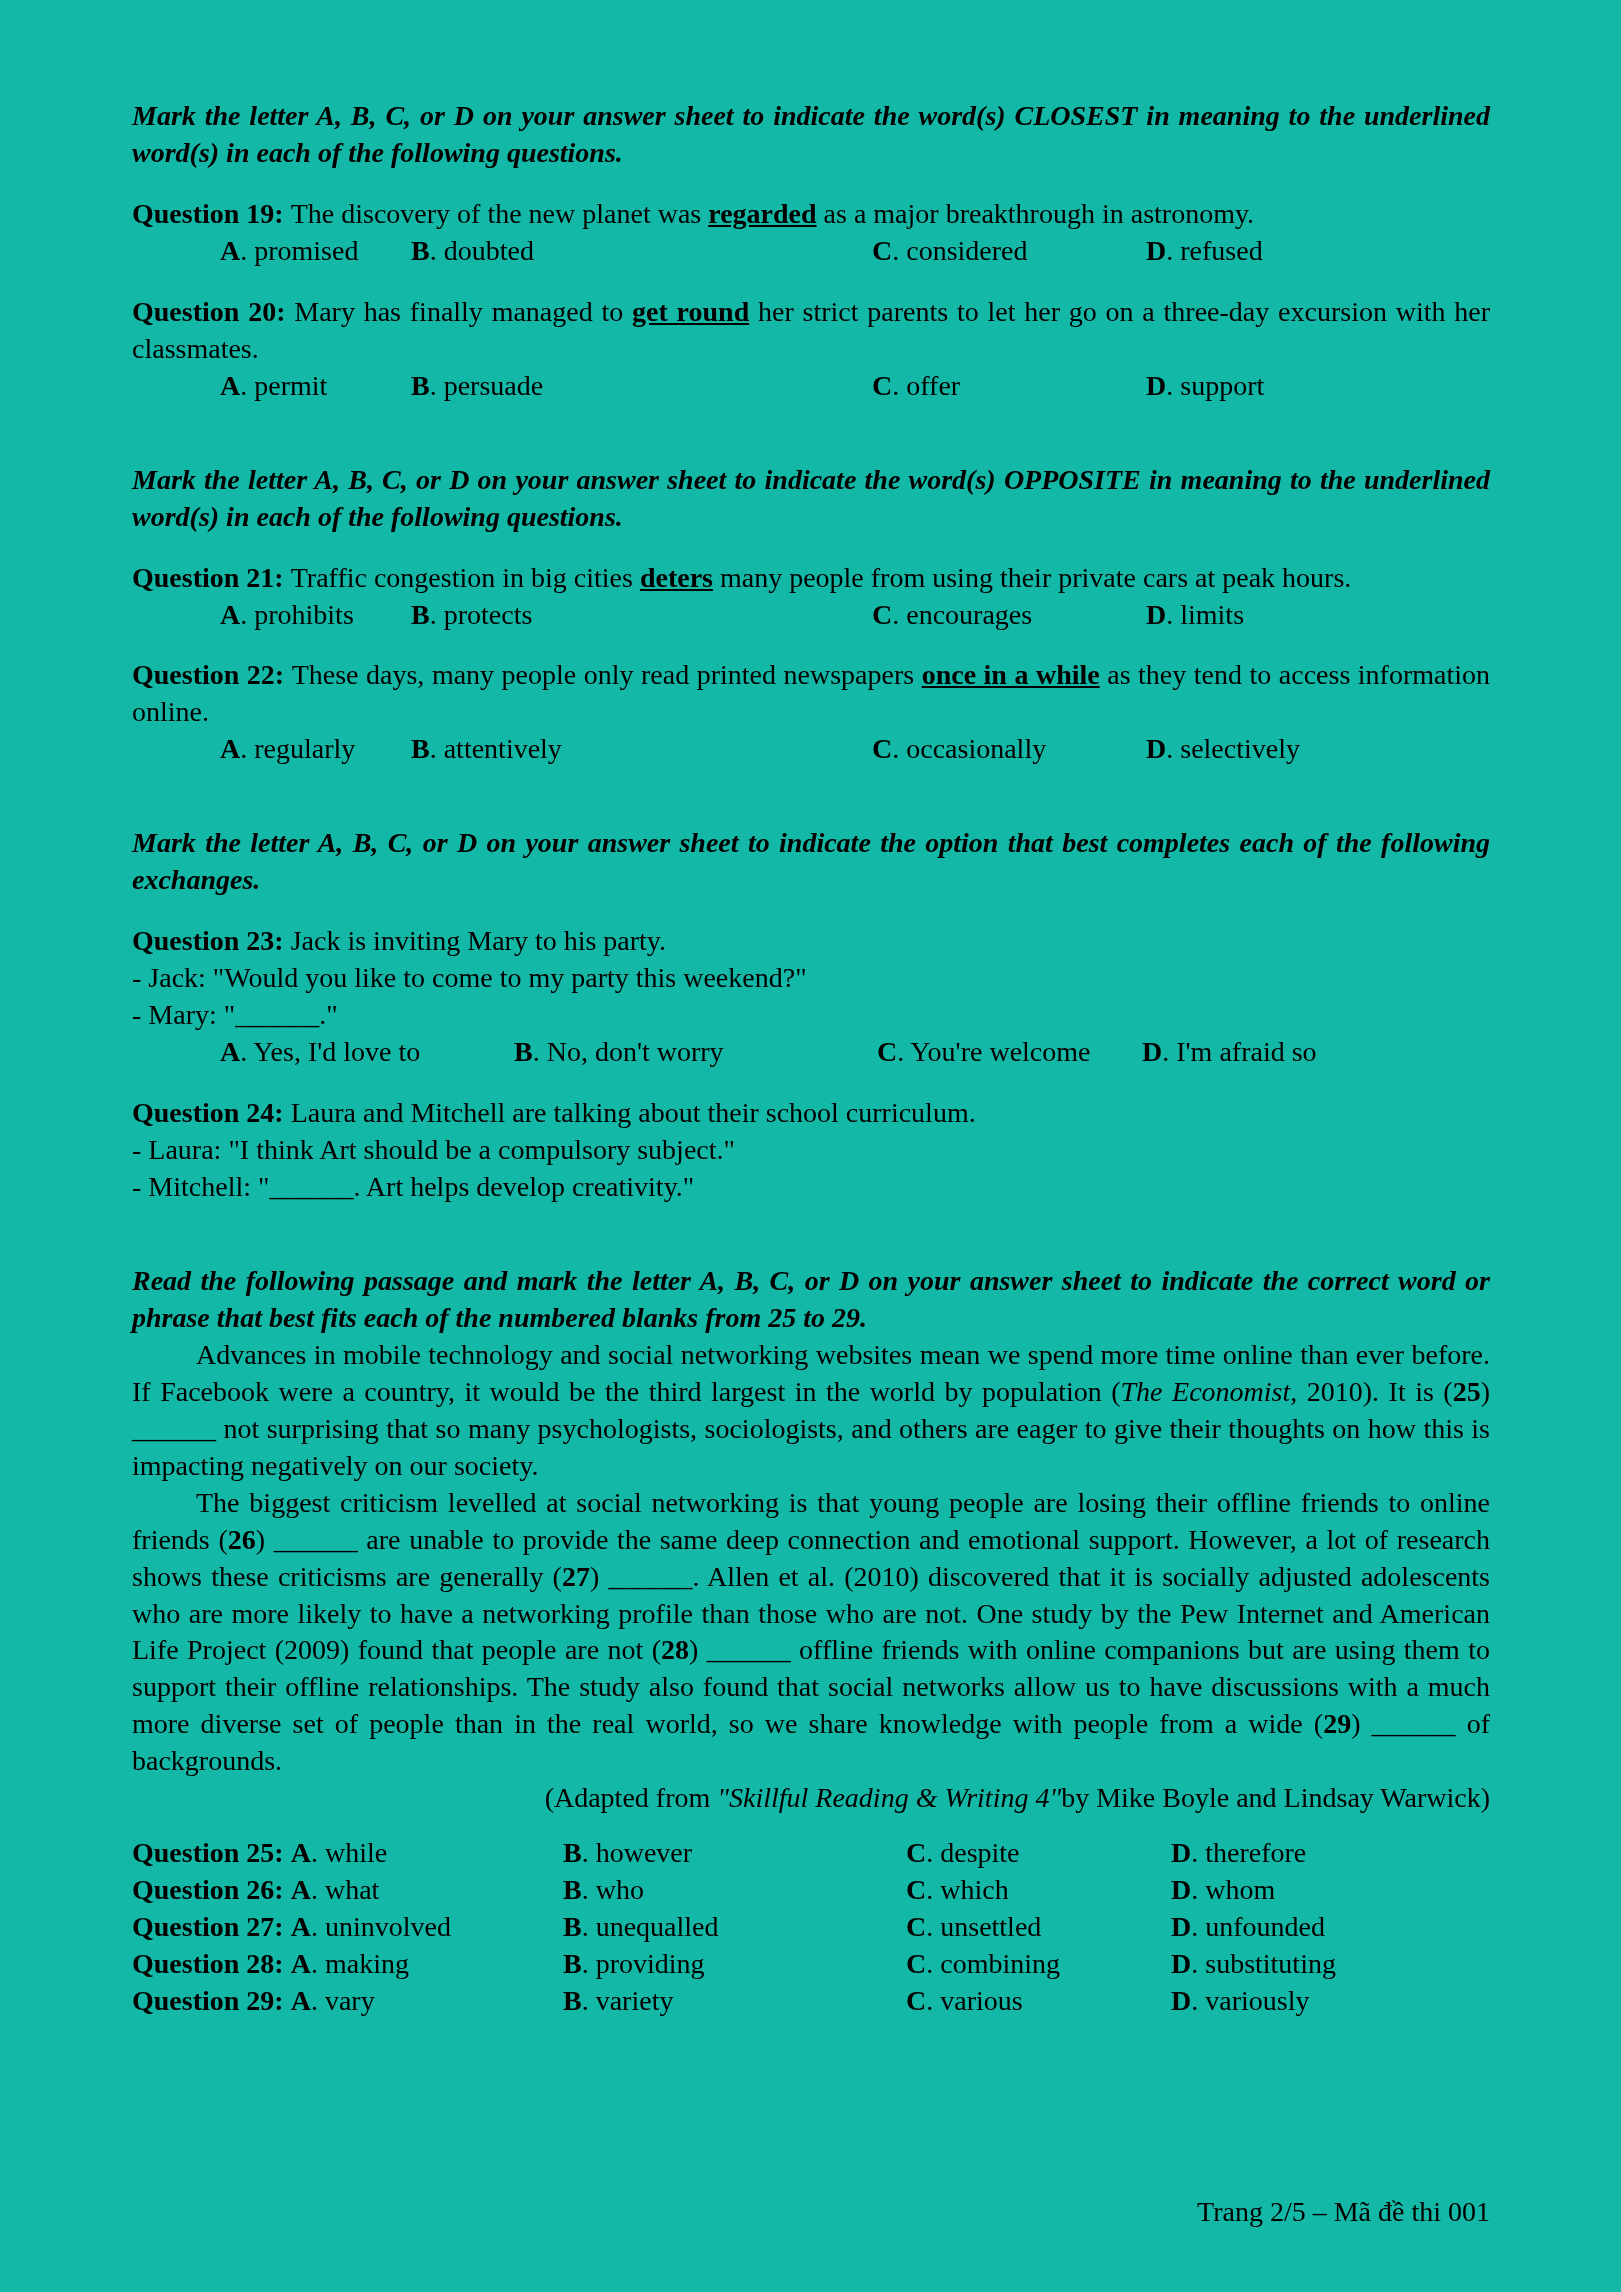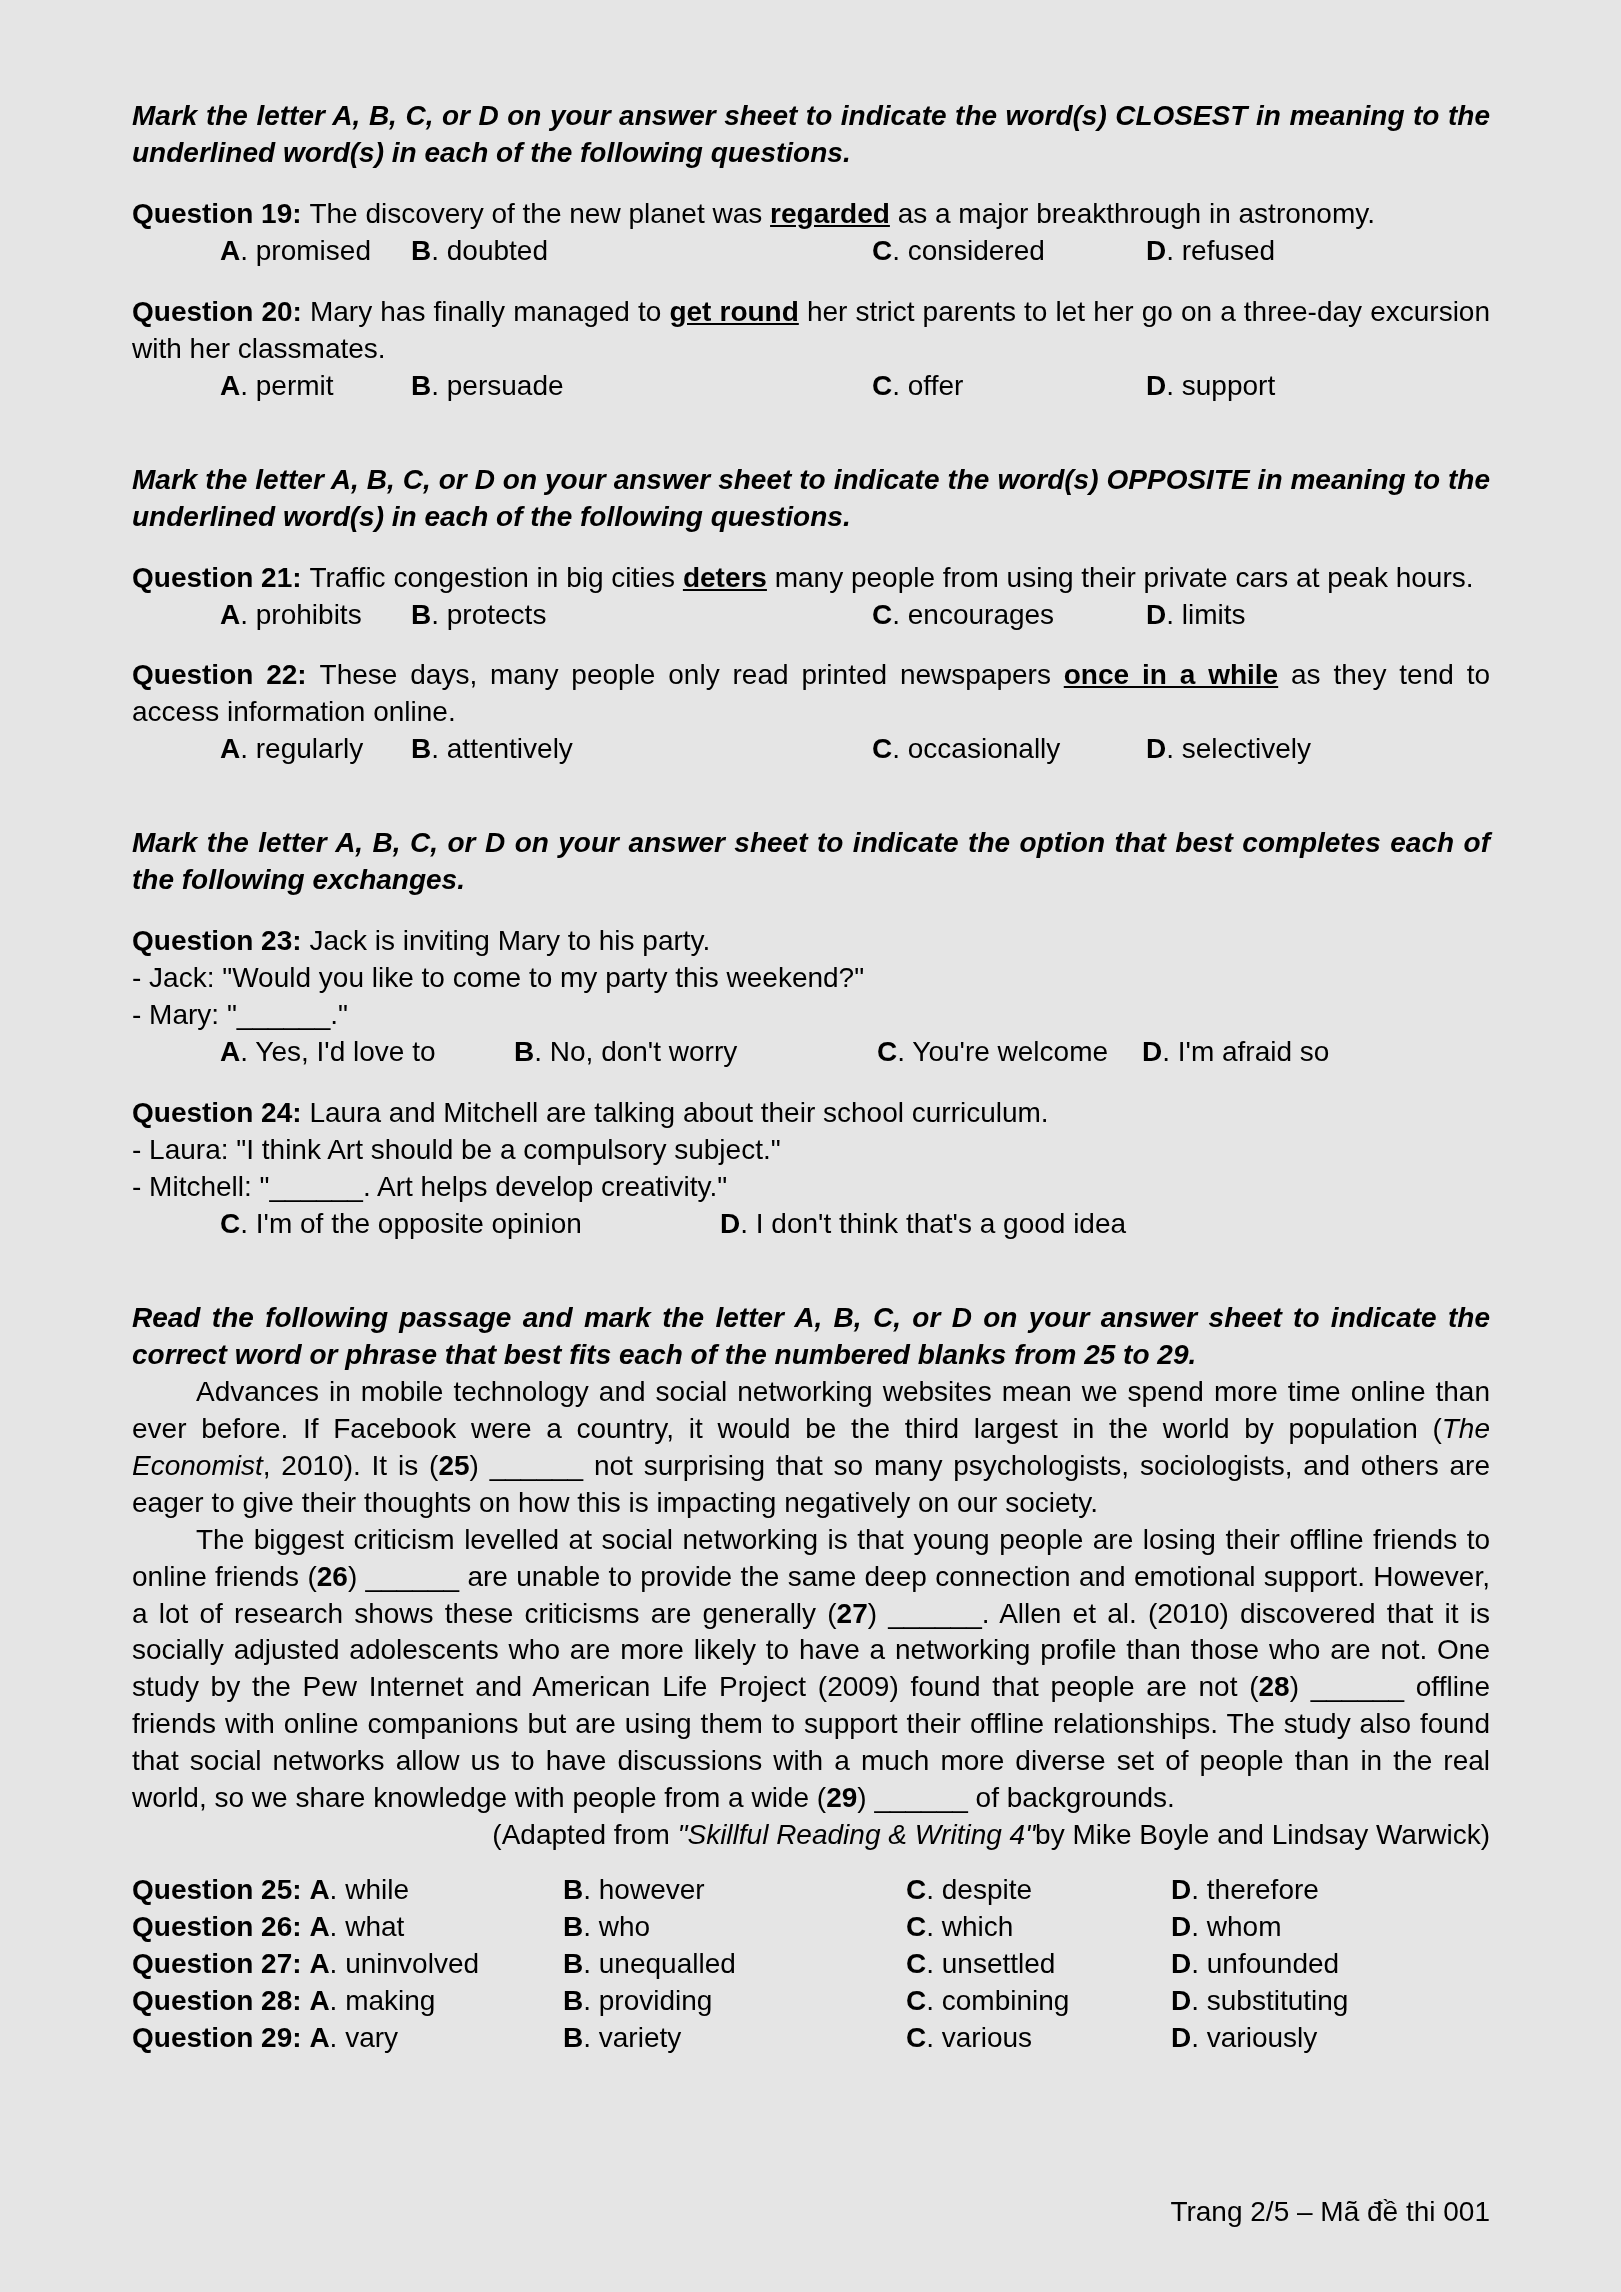--- a/index.html
+++ b/index.html
@@ -2,23 +2,23 @@
 <html><head>
 <meta charset="utf-8">
 <style>
   * { box-sizing: border-box; }
   html, body { margin: 0; padding: 0; background: #ffffff; }
   .page {
     position: relative;
     width: 1621px;
     height: 2293px;
     margin: 0 auto;
-    background: #e5e5e5;
+    background: #14b8a6;
     color: #000000;
-    font-family: Liberation Sans, sans-serif;
+    font-family: Liberation Serif, serif;
     font-size: 28px;
     line-height: 1.32;
     padding: 98px 131px 0 132px;
     overflow: hidden;
   }
   p { margin: 0; }
   .instruction { font-weight: bold; font-style: italic; text-align: justify; }
   .stem { text-align: justify; margin-top: 24px; }
   .sec { margin-top: 57px; }
   .opts4 { display: grid; grid-template-columns: 191px 461px 274px 1fr; padding-left: 88px; }
@@ -83,24 +83,20 @@
     <span class="opt"><b>B</b>. No, don't worry</span>
     <span class="opt"><b>C</b>. You're welcome</span>
     <span class="opt"><b>D</b>. I'm afraid so</span>
   </div>
 
   <p class="stem"><span style="font-weight: bold;">Question 24: </span><span>Laura and Mitchell are talking about their school curriculum.</span></p>
   <p>- Laura: "I think Art should be a compulsory subject."</p>
   <p>- Mitchell: "______. Art helps develop creativity."</p>
   <div class="opts2">
   </div>
-  <div class="opts2">
-    <span class="opt"><b>C</b>. I'm of the opposite opinion</span>
-    <span class="opt"><b>D</b>. I don't think that's a good idea</span>
-  </div>
 
   <p class="instruction sec">Read the following passage and mark the letter A, B, C, or D on your answer sheet to indicate the correct word or phrase that best fits each of the numbered blanks from 25 to 29.</p>
 
   <p class="pass"><span>Advances in mobile technology and social networking websites mean we spend more time online than ever before. If Facebook were a country, it would be the third largest in the world by population (</span><span style="font-style: italic;">The Economist</span><span>, 2010). It is (</span><span style="font-weight: bold;">25</span><span>) ______ not surprising that so many psychologists, sociologists, and others are eager to give their thoughts on how this is impacting negatively on our society.</span></p>
   <p class="pass"><span>The biggest criticism levelled at social networking is that young people are losing their offline friends to online friends (</span><span style="font-weight: bold;">26</span><span>) ______ are unable to provide the same deep connection and emotional support. However, a lot of research shows these criticisms are generally (</span><span style="font-weight: bold;">27</span><span>) ______. Allen et al. (2010) discovered that it is socially adjusted adolescents who are more likely to have a networking profile than those who are not. One study by the Pew Internet and American Life Project (2009) found that people are not (</span><span style="font-weight: bold;">28</span><span>) ______ offline friends with online companions but are using them to support their offline relationships. The study also found that social networks allow us to have discussions with a much more diverse set of people than in the real world, so we share knowledge with people from a wide (</span><span style="font-weight: bold;">29</span><span>) ______ of backgrounds.</span></p>
   <p class="attrib"><span>(Adapted from </span><span style="font-style: italic;">"Skillful Reading &amp; Writing 4"</span><span>by Mike Boyle and Lindsay Warwick)</span></p>
 
   <div class="tbl">
 
     <div class="trow">

